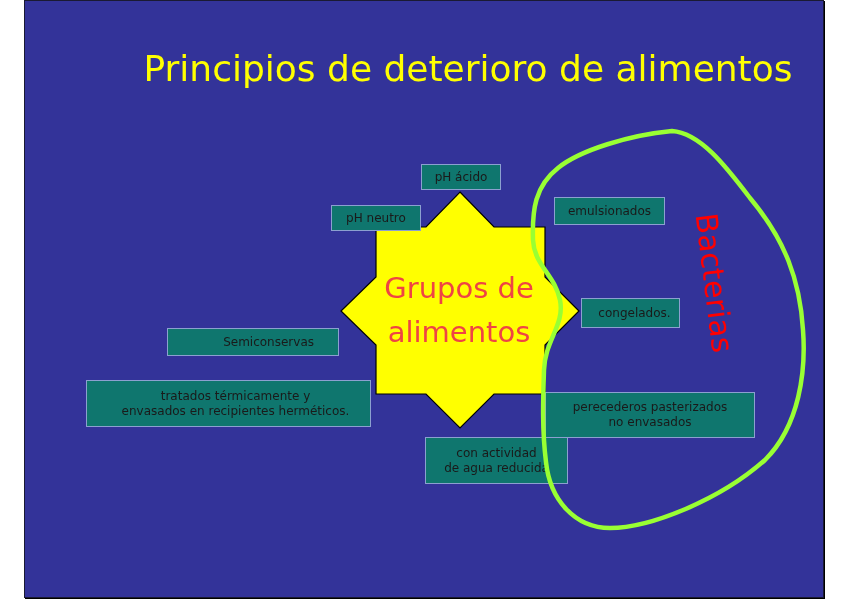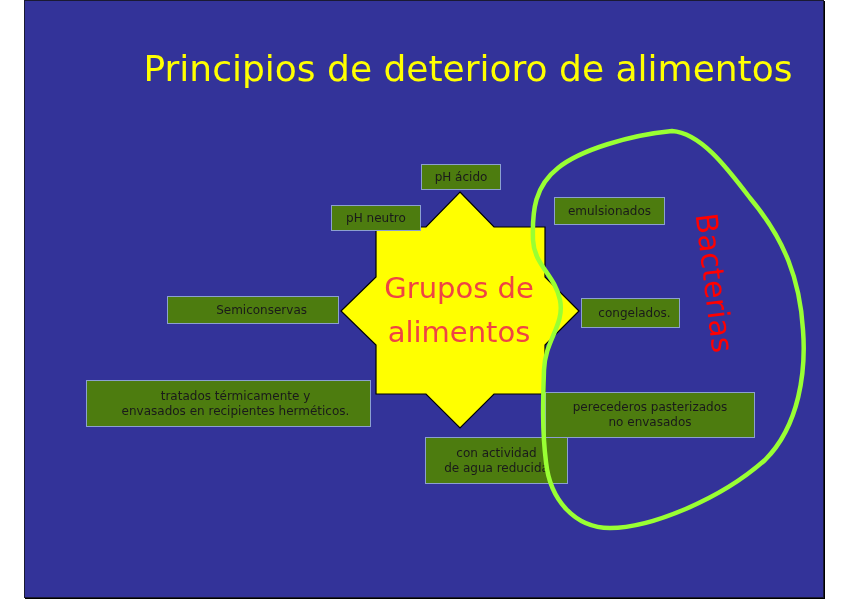--- a/index.html
+++ b/index.html
@@ -36,34 +36,34 @@
     }
     svg.layer {
       position: absolute;
       left: 0;
       top: 0;
       width: 848px;
       height: 599px;
     }
     .label {
       position: absolute;
-      background: #4d7c0f;
+      background: #0f766e;
       border: 1px solid #8ca0d0;
       color: #1a1a1a;
       font-family: "DejaVu Sans", sans-serif;
       font-size: 12px;
       line-height: 15px;
       box-sizing: border-box;
       text-align: center;
       display: flex;
       align-items: center;
       justify-content: center;
       white-space: pre-line;
     }
-    .label.right { justify-content: flex-end; padding-right: 31px; }
+    .label.right { justify-content: flex-end; padding-right: 24px; margin-top: 32px; }
     .center-text {
       position: absolute;
       left: 350px;
       top: 266px;
       width: 218px;
       text-align: center;
       color: #ef4444;
       font-family: "DejaVu Sans", sans-serif;
       font-size: 29px;
       line-height: 44px;

